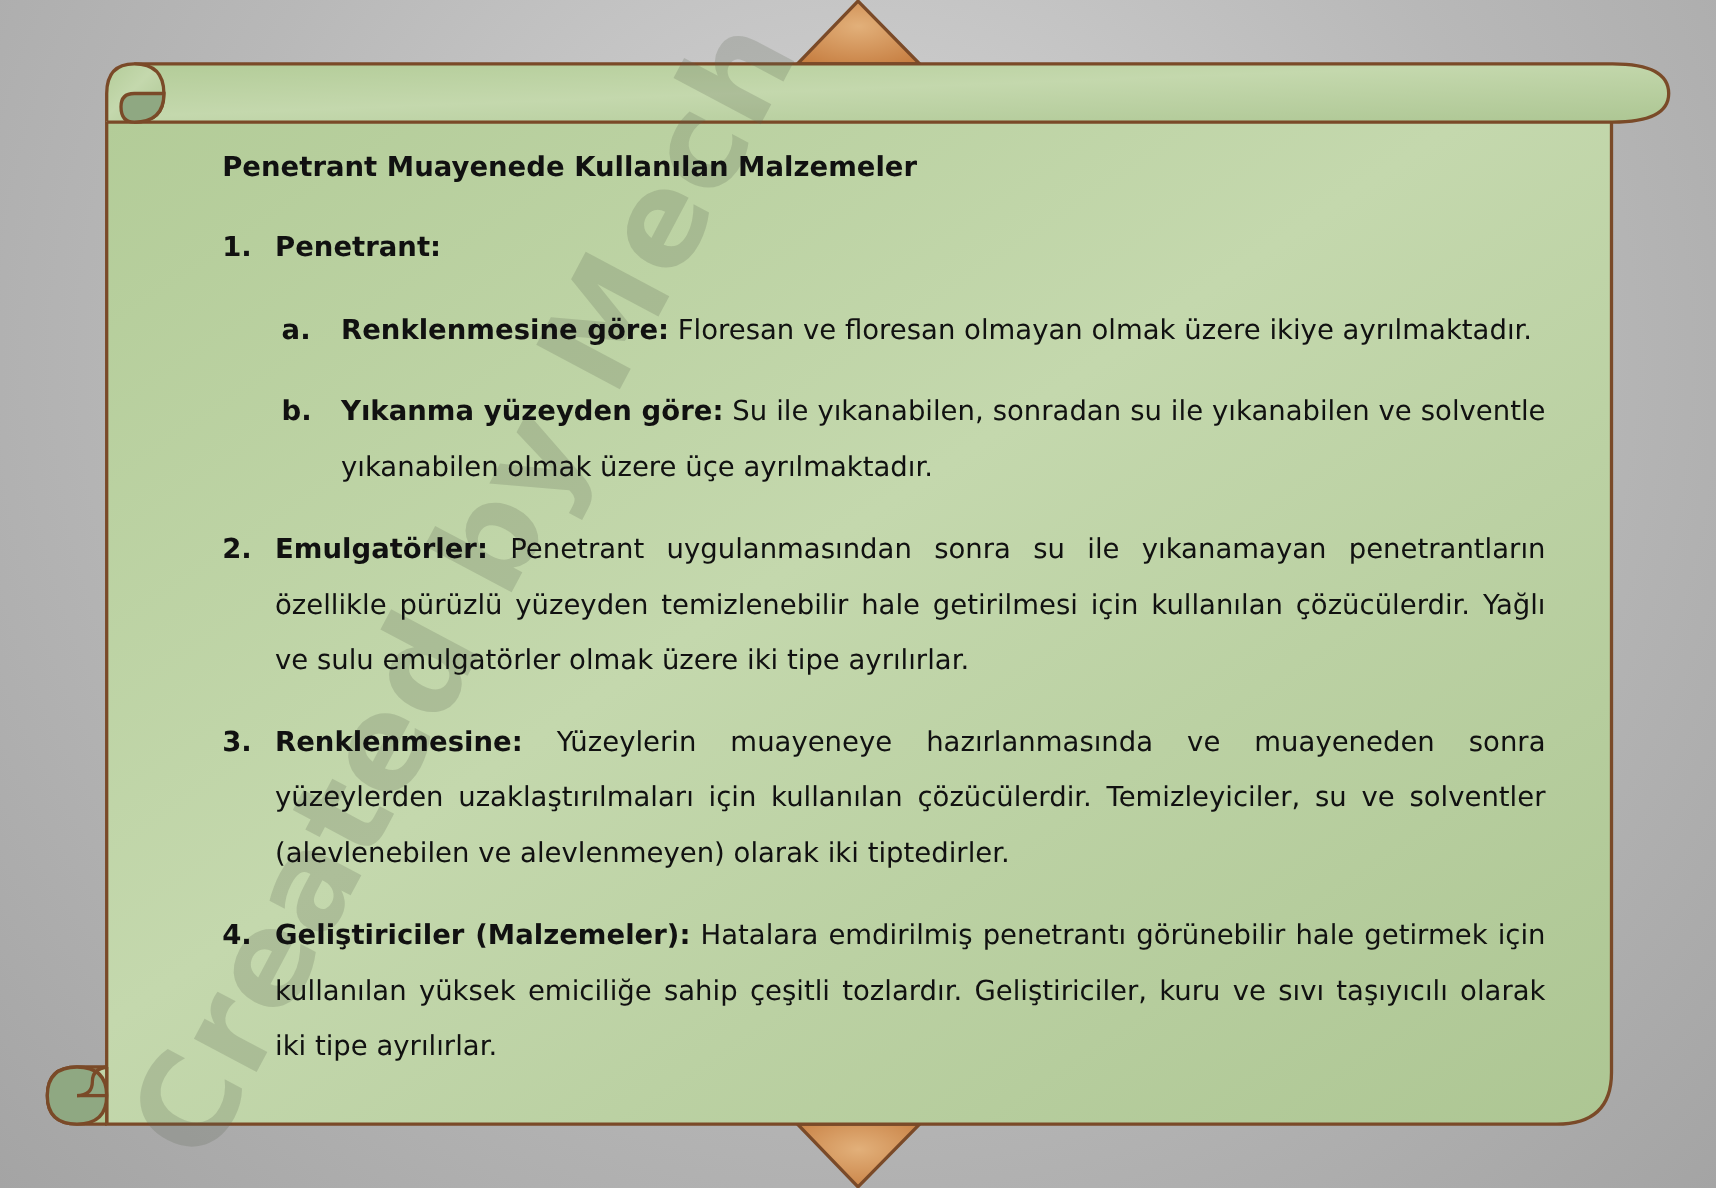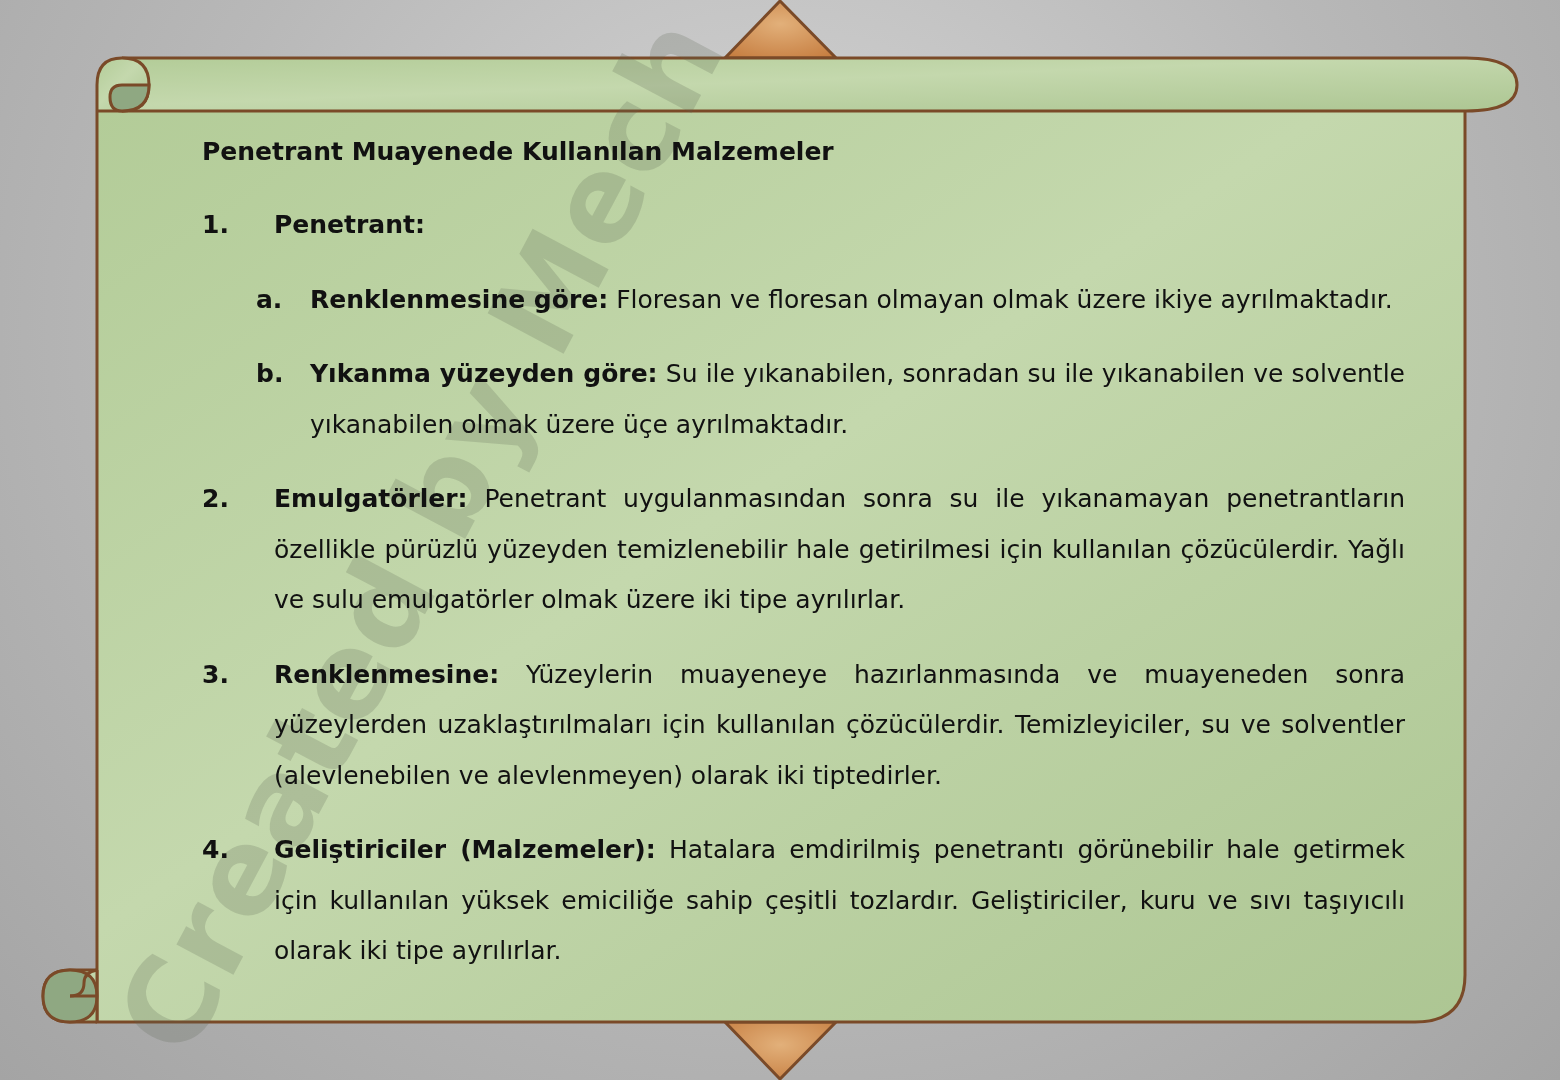--- a/index.html
+++ b/index.html
@@ -17,21 +17,21 @@
     white-space:nowrap; pointer-events:none; letter-spacing:2px;
     top: 1010px; left: 90px;
   }
   .content {
     position:absolute; left:202px; top:128px; width:1203px;
     color:#111; font-size:25px;
   }
   .title { font-weight:bold; font-size:25px; margin:0; height:48px; line-height:48px; }
   .item { position:relative; }
   .num { position:absolute; left:0; font-weight:bold; }
-  .body-text { margin-left:72px; text-align:justify; line-height:50.5px; }
+  .body-text { margin-left:48px; text-align:justify; line-height:50.5px; }
   .sub { position:relative; margin-left:54px; }
   .sub .num { left:0; }
   .sub .body-text { margin-left:54px; }
   .label { font-weight:bold; }
   .gap-l { height:24px; }
   .gap-m { height:24px; }
 </style>
 </head>
 <body>
 

